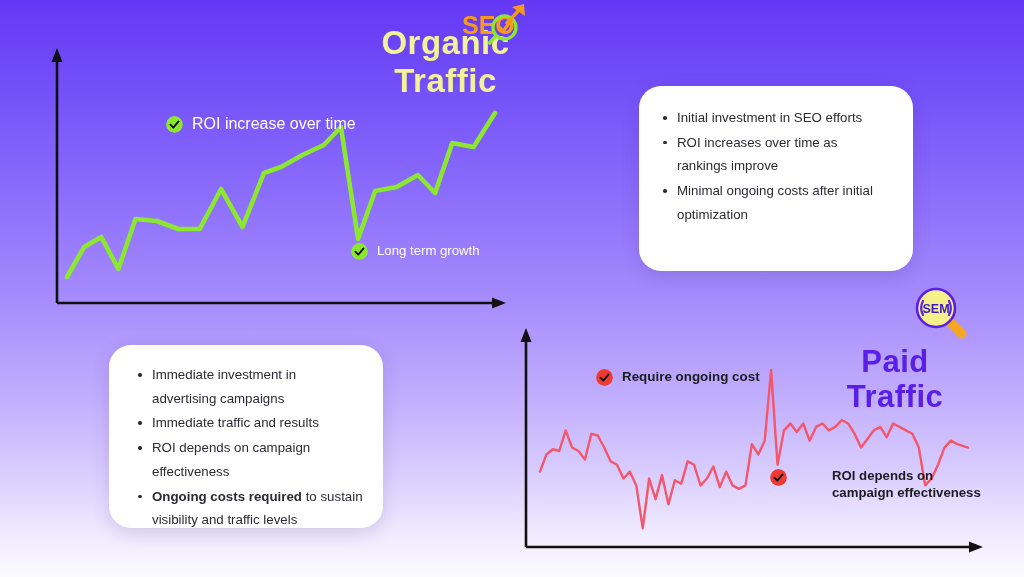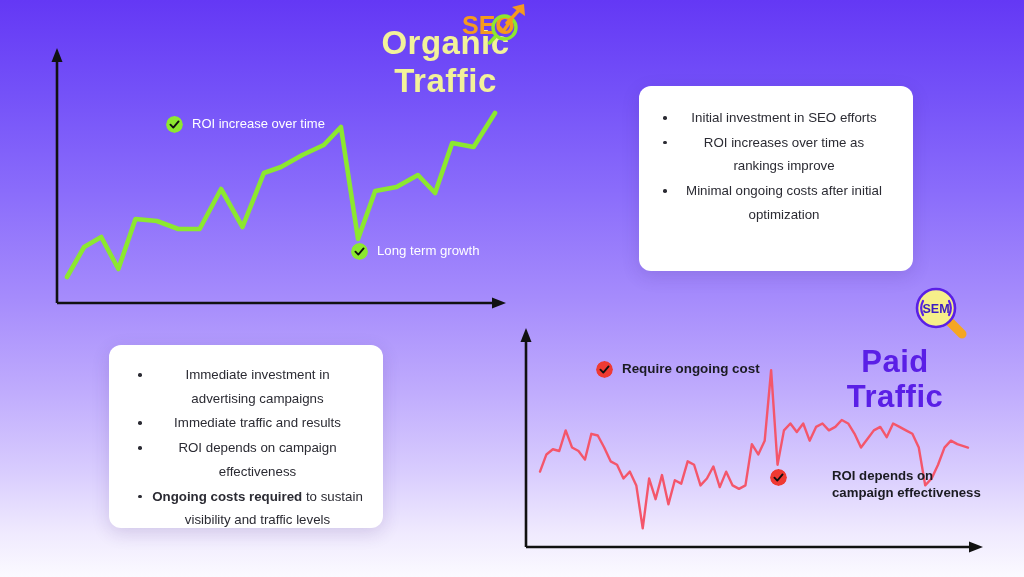--- a/index.html
+++ b/index.html
@@ -66,24 +66,23 @@
 
   
   .logo { position: absolute; }
   #seo-logo { left: 462px; top: 2px; }
   #sem-logo { left: 912px; top: 284px; }
 
   
   .info-card {
     position: absolute;
     background: #FFFFFF;
-    border-radius: 12px;
+    border-radius: 22px;
     box-shadow: 0 5px 18px rgba(60,30,120,0.16);
     box-sizing: border-box;
-    text-align: center;
   }
   #organic-card {
     left: 639px;
     top: 86px;
     width: 274px;
     height: 185px;
     padding: 20px 22px 18px 22px;
   }
   #paid-card {
     left: 109px;
@@ -131,28 +130,28 @@
     height: 17px;
     border-radius: 50%;
     display: block;
     margin-top: 1px;
   }
   .callout-text { line-height: 17px; }
 
   #callout-roi-increase { left: 166px; top: 115px; }
   #callout-roi-increase .callout-text {
     color: #FFFFFF;
-    font-size: 13px;
+    font-size: 16px;
   }
   #callout-long-term { left: 351px; top: 242px; }
   #callout-long-term .callout-text {
     color: #FFFFFF;
     font-size: 13.2px;
   }
-  #callout-ongoing-cost { left: 596px; top: 360px; }
+  #callout-ongoing-cost { left: 596px; top: 368px; }
   #callout-ongoing-cost .callout-text {
     color: #1B1B22;
     font-size: 13.4px;
     font-weight: bold;
   }
   #callout-roi-depends { left: 770px; top: 468px; }
   #callout-roi-depends .callout-text {
     color: #1B1B22;
     font-size: 13.2px;
     font-weight: bold;

